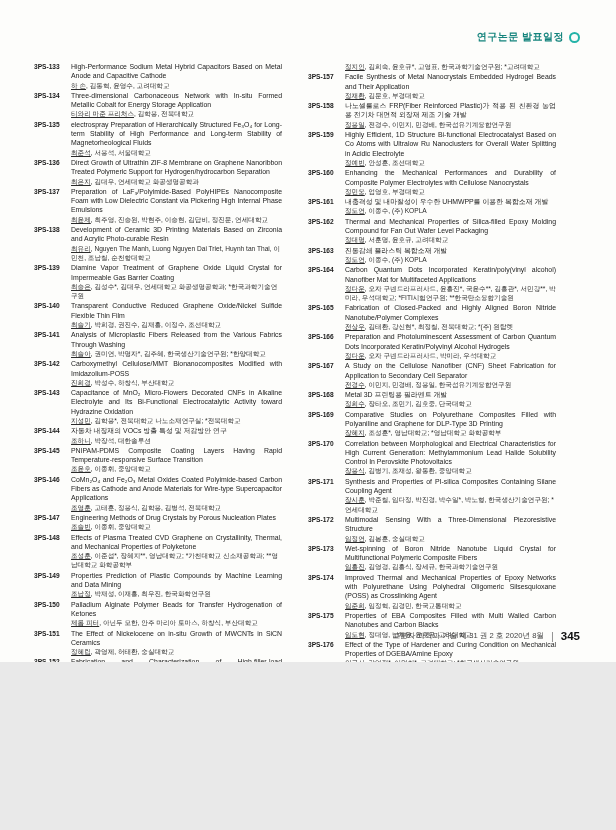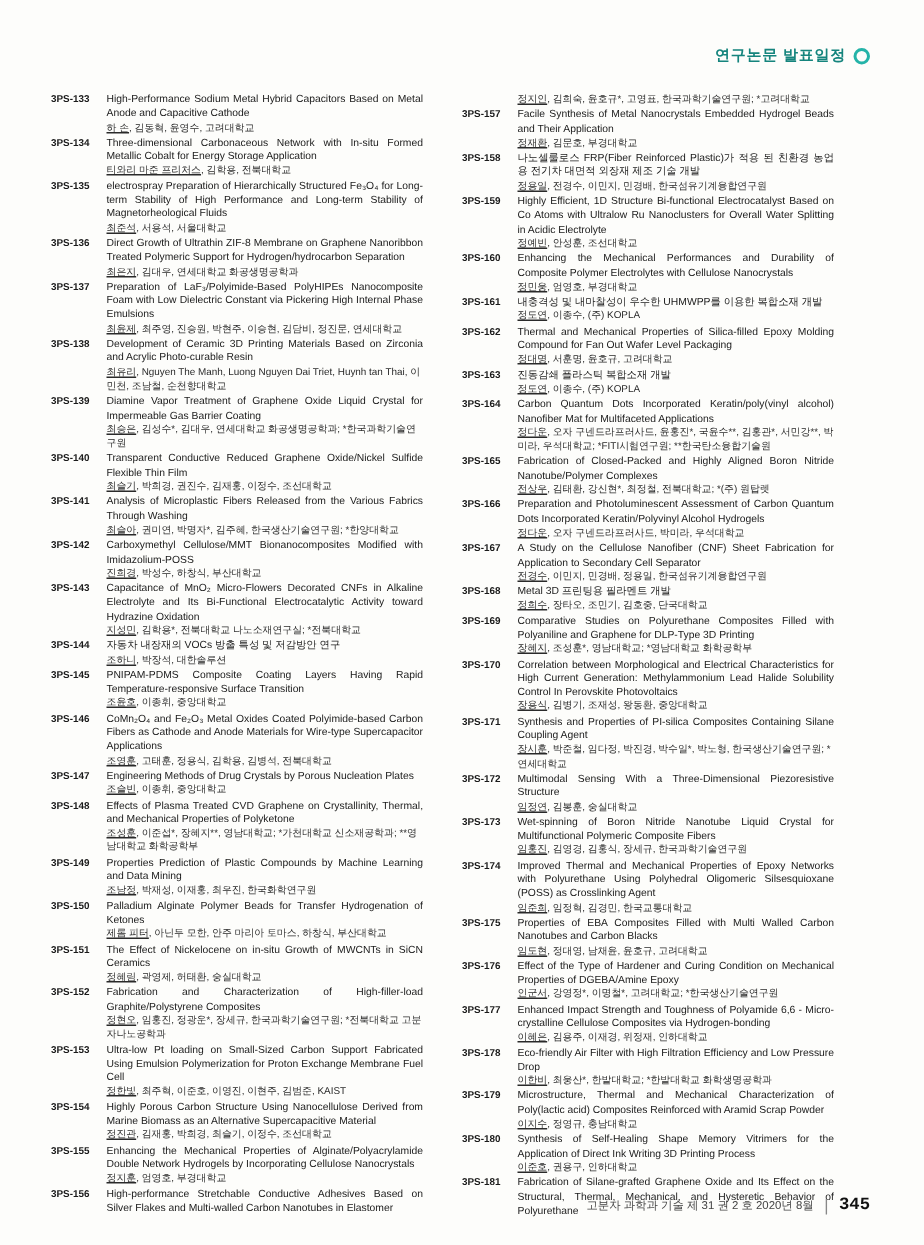--- a/index.html
+++ b/index.html
@@ -1,18 +1,18 @@
 <!DOCTYPE html>
 <html><head>
 <meta charset="utf-8">
 <style>
   html,body{margin:0;padding:0;background:#e9e9e9;}
   .page{
     position:relative;
-    width:616px;height:830px;
+    width:616px;height:662px;
     background:#fdfdfb;
     box-sizing:border-box;
     padding:30px 36px 0 34px;
     font-family:"Liberation Sans","DejaVu Sans",sans-serif;
     color:#1a1a1a;
     overflow:hidden;
   }
   .header{
     display:flex;justify-content:flex-end;align-items:center;gap:5px;
     height:14px;margin-bottom:18px;
@@ -44,21 +44,21 @@
     margin-left:37px;
     font-size:6.6px;line-height:9.3px;color:#2a2a2a;
     margin-bottom:1px;
   }
   .footer{
     position:absolute;right:36px;bottom:20px;
     display:flex;align-items:center;gap:7px;
   }
   .journal{font-size:7.6px;color:#444;}
   .sep{font-size:11px;color:#888;font-weight:300;}
-  .pageno{font-size:11.5px;font-weight:bold;color:#111;font-family:Liberation Mono, monospace;}
+  .pageno{font-size:11.5px;font-weight:bold;color:#111;}
 </style>
 </head>
 <body>
 
 <div class="page">
 
   <div class="header">
     <span class="header-title">연구논문 발표일정</span>
     <span class="header-icon"></span>
   </div>

